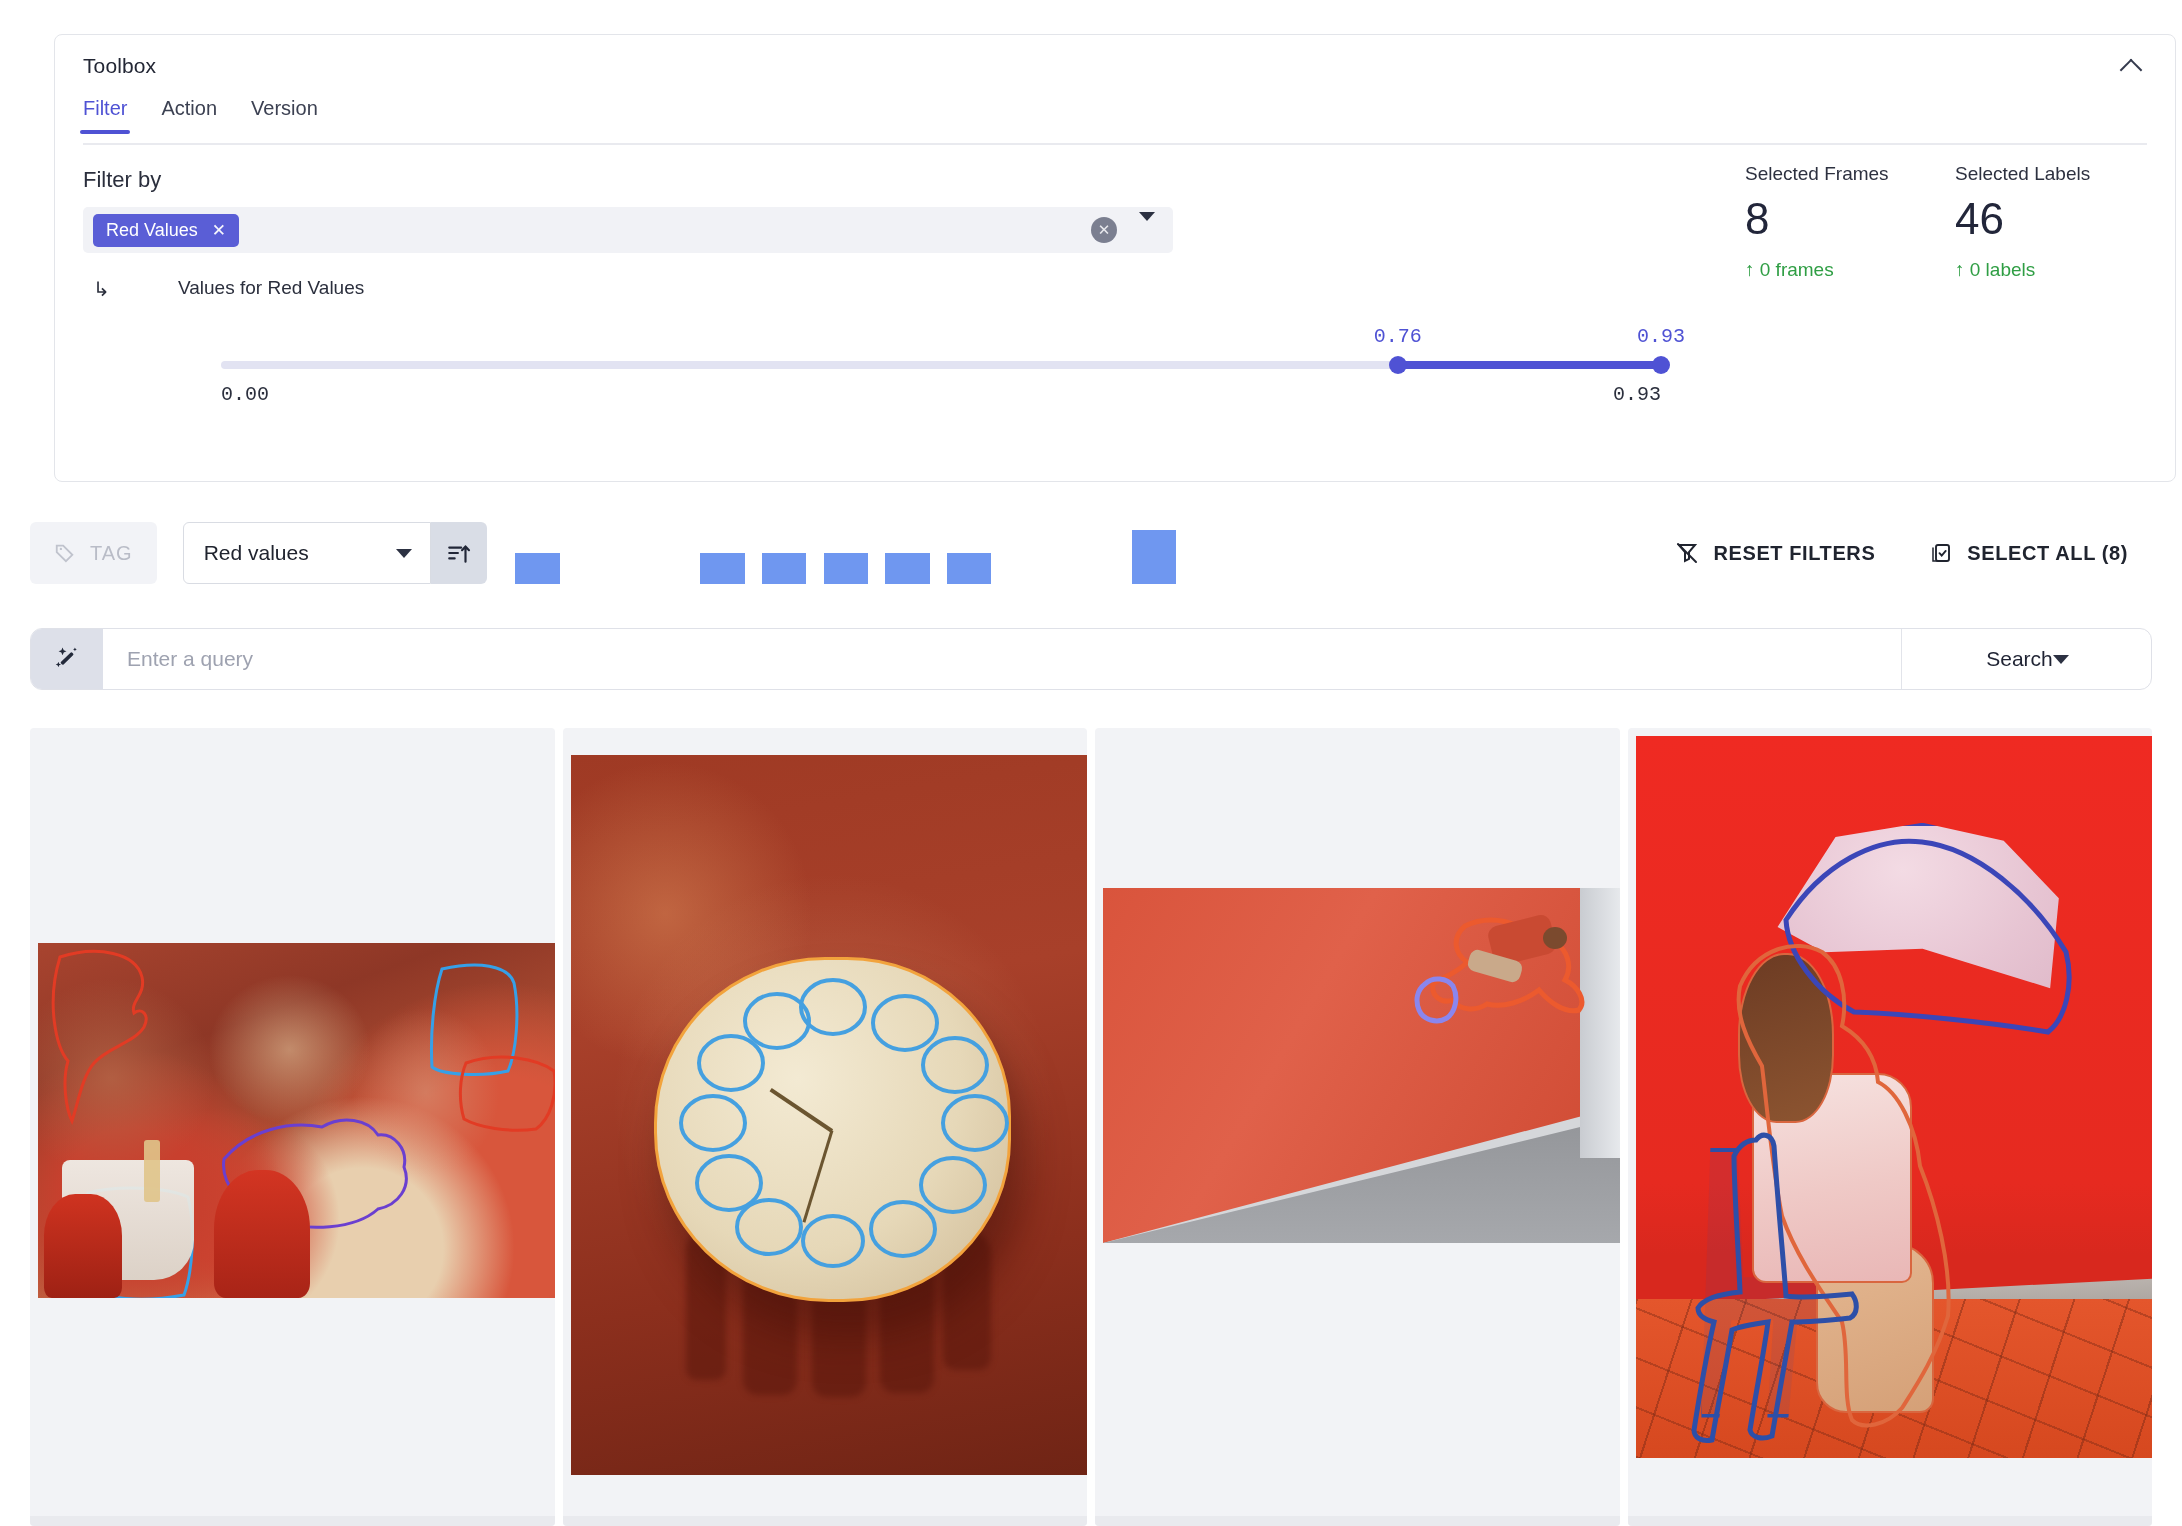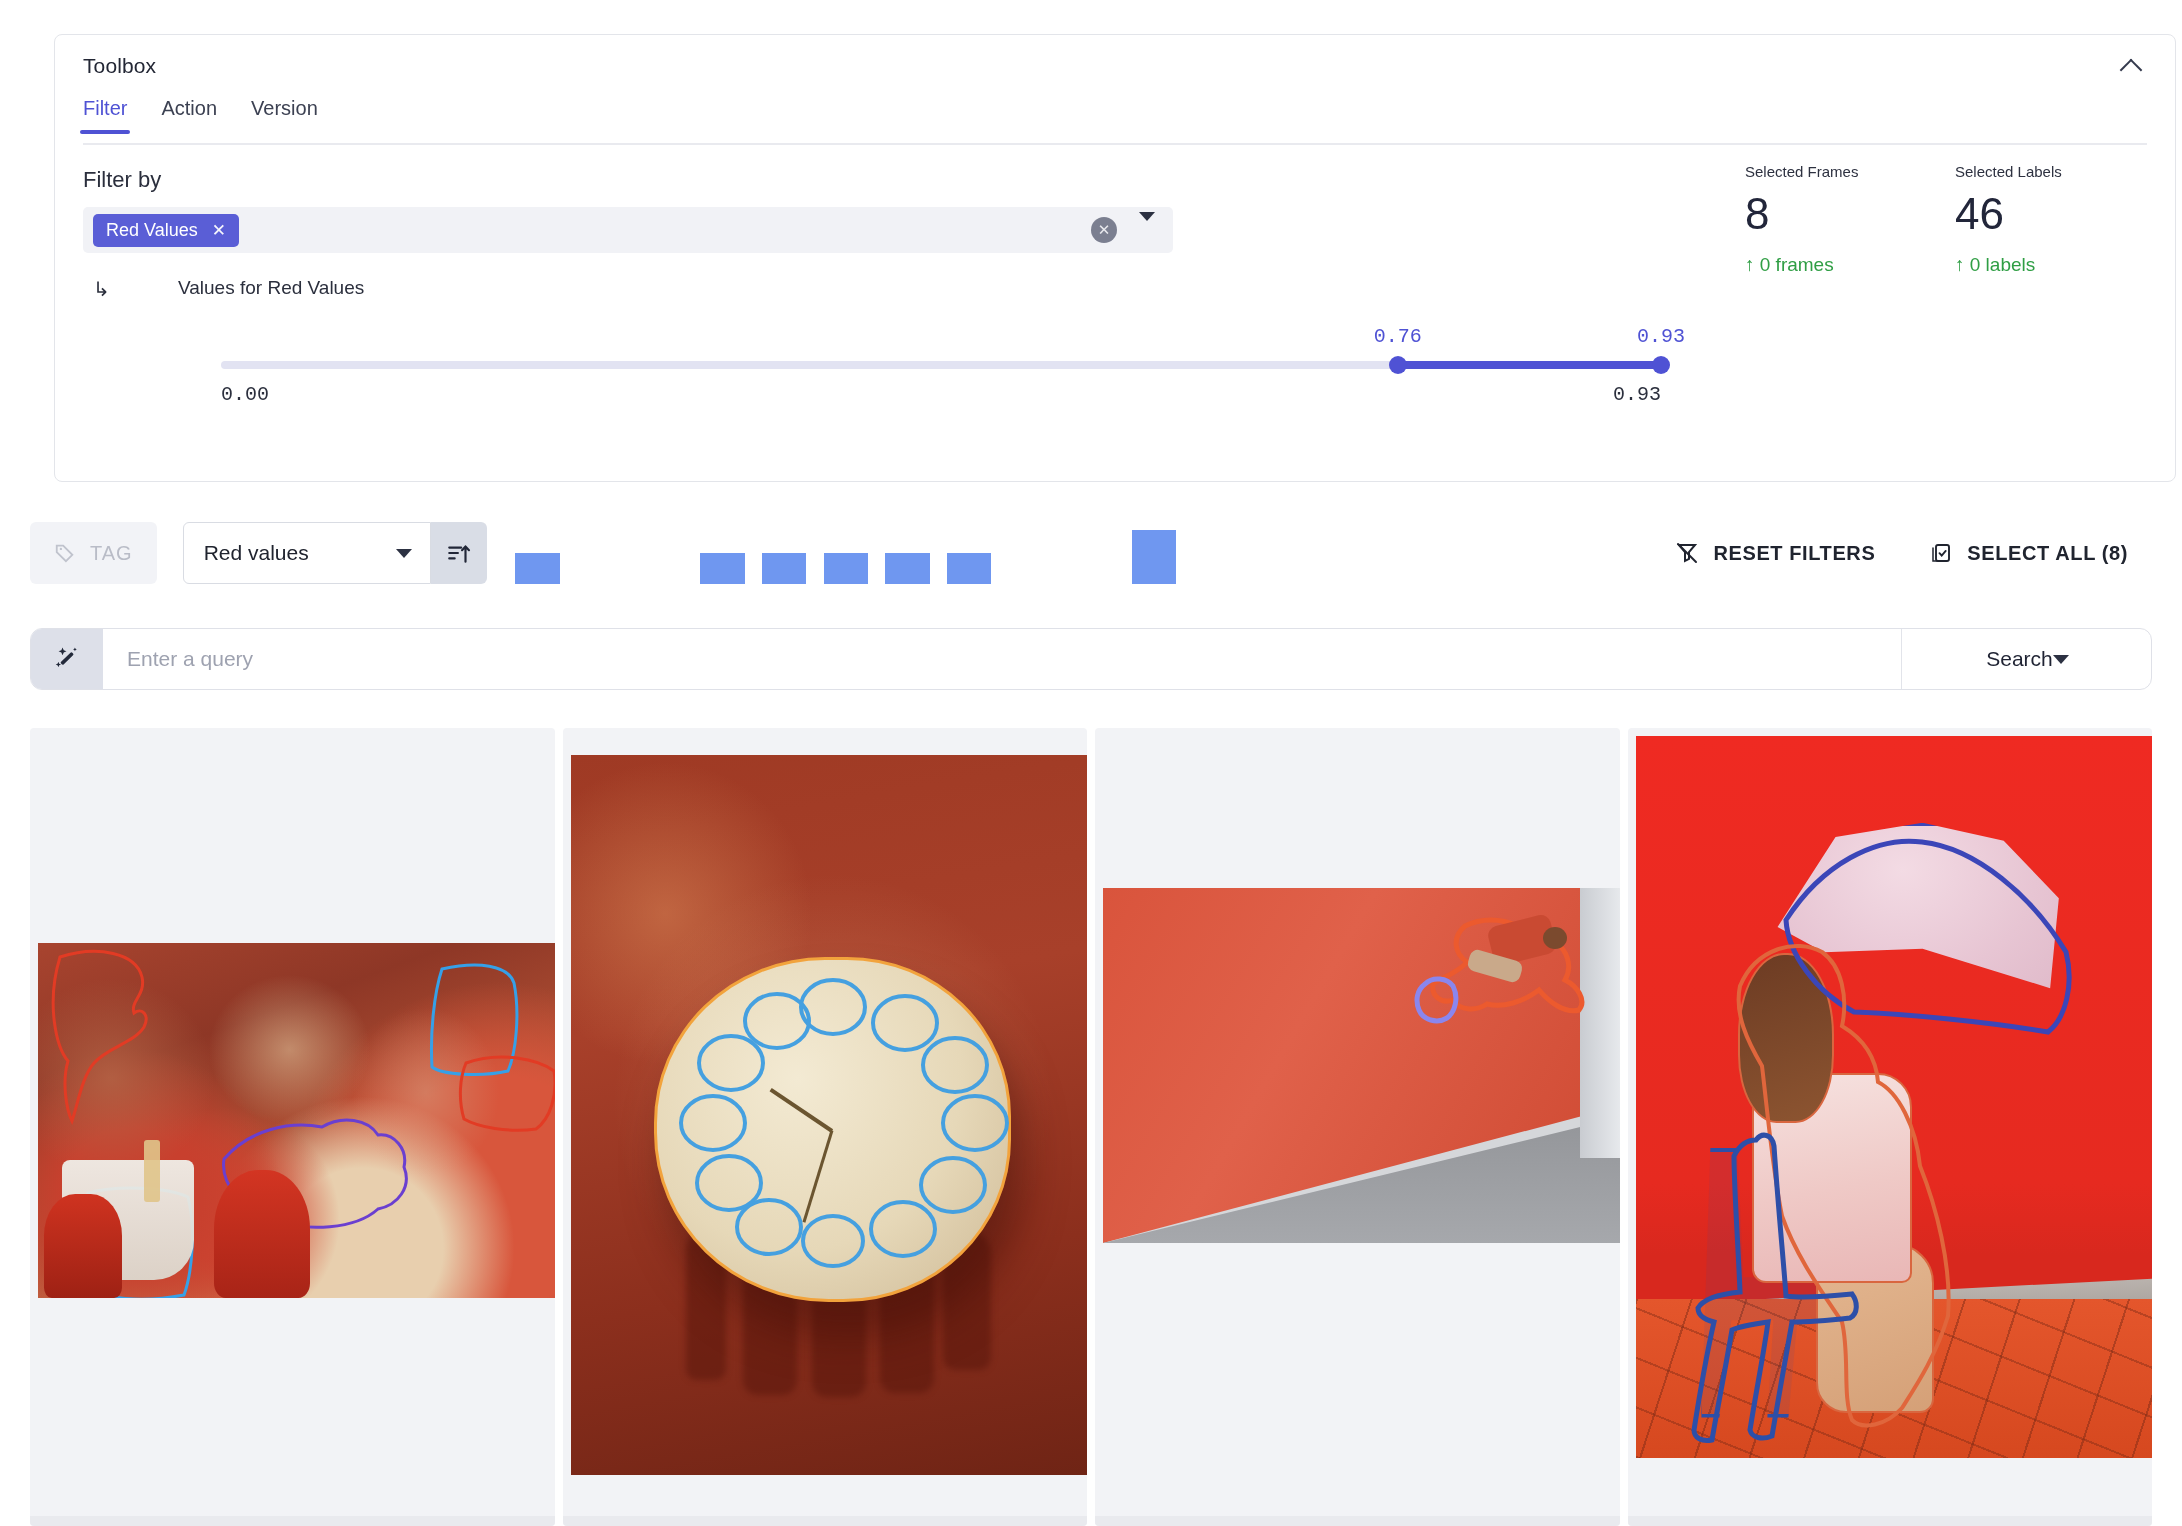--- a/index.html
+++ b/index.html
@@ -131,21 +131,21 @@
     font-size: 20px; color: #2b2f3d;
   }
   .slider-bound.left { left: 0; }
   .slider-bound.right { right: 0; }
 
   .stats {
     position: absolute; right: 30px; top: 128px;
     display: flex; gap: 20px;
   }
   .stat { min-width: 190px; }
-  .stat-label { font-size: 15px; color: #2d3140; }
+  .stat-label { font-size: 19px; color: #2d3140; }
   .stat-value { font-size: 44px; font-weight: 400; color: #22263a; margin-top: 12px; line-height: 1; }
   .stat-delta { font-size: 19px; color: #2f9e44; margin-top: 18px; }
 
   
   .action-bar {
     position: absolute; left: 30px; top: 512px;
     width: 2122px; height: 82px;
     display: flex; align-items: center; text-align: center;
   }
   .tag-btn {

